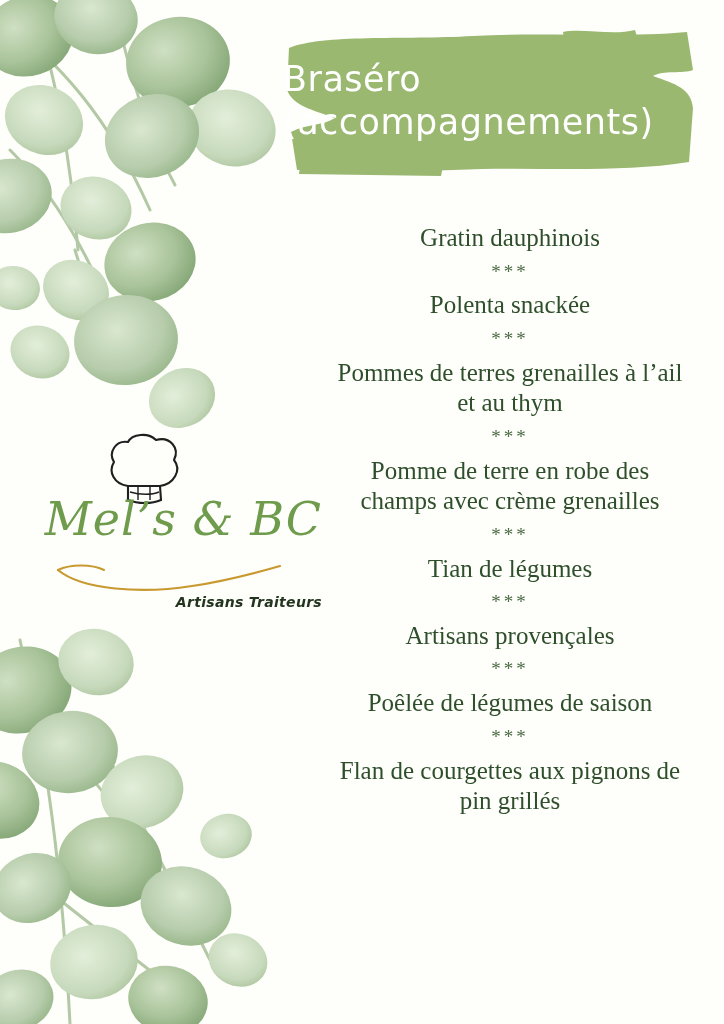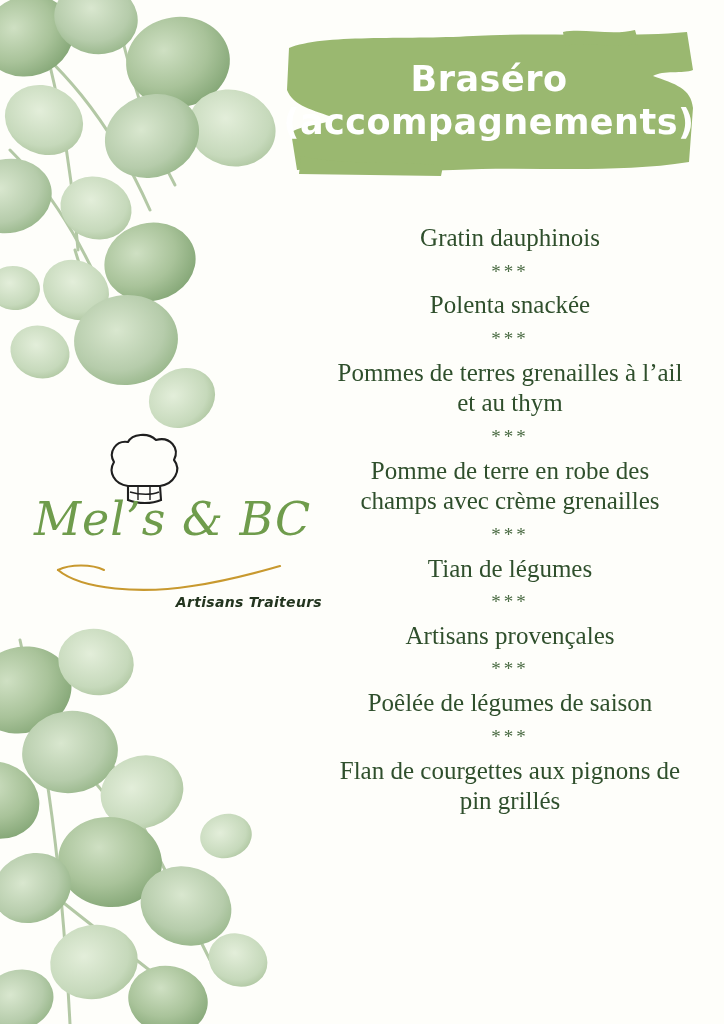--- a/index.html
+++ b/index.html
@@ -43,29 +43,29 @@
   }
   .banner-shape {
     position: absolute;
     inset: 0;
   }
   .banner-text {
     position: absolute;
     inset: 0;
     display: flex;
     flex-direction: column;
-    align-items: center;
+    align-items: flex-start;
     justify-content: center;
     color: #ffffff;
     font-family: "DejaVu Sans", sans-serif;
     font-size: 35px;
     line-height: 1.22;
     letter-spacing: 0.5px;
     text-align: center;
-    font-weight: 700;
+    font-weight: 400;
   }
   .banner-line-1 { display: block; }
   .banner-line-2 { display: block; }
 
   
   .menu {
     position: absolute;
     left: 320px;
     top: 215px;
     width: 380px;
@@ -99,24 +99,24 @@
   }
   .logo-hat {
     position: absolute;
     left: 82px;
     top: 0px;
     width: 80px;
     height: 75px;
   }
   .logo-name {
     position: absolute;
-    left: 12px;
+    left: 0;
     top: 60px;
     width: 300px;
-    text-align: left;
+    text-align: right;
     font-family: "DejaVu Serif", serif;
     font-style: italic;
     font-size: 46px;
     color: #6f9c4c;
     letter-spacing: 1px;
     white-space: nowrap;
   }
   .logo-swash {
     position: absolute;
     left: 30px;

